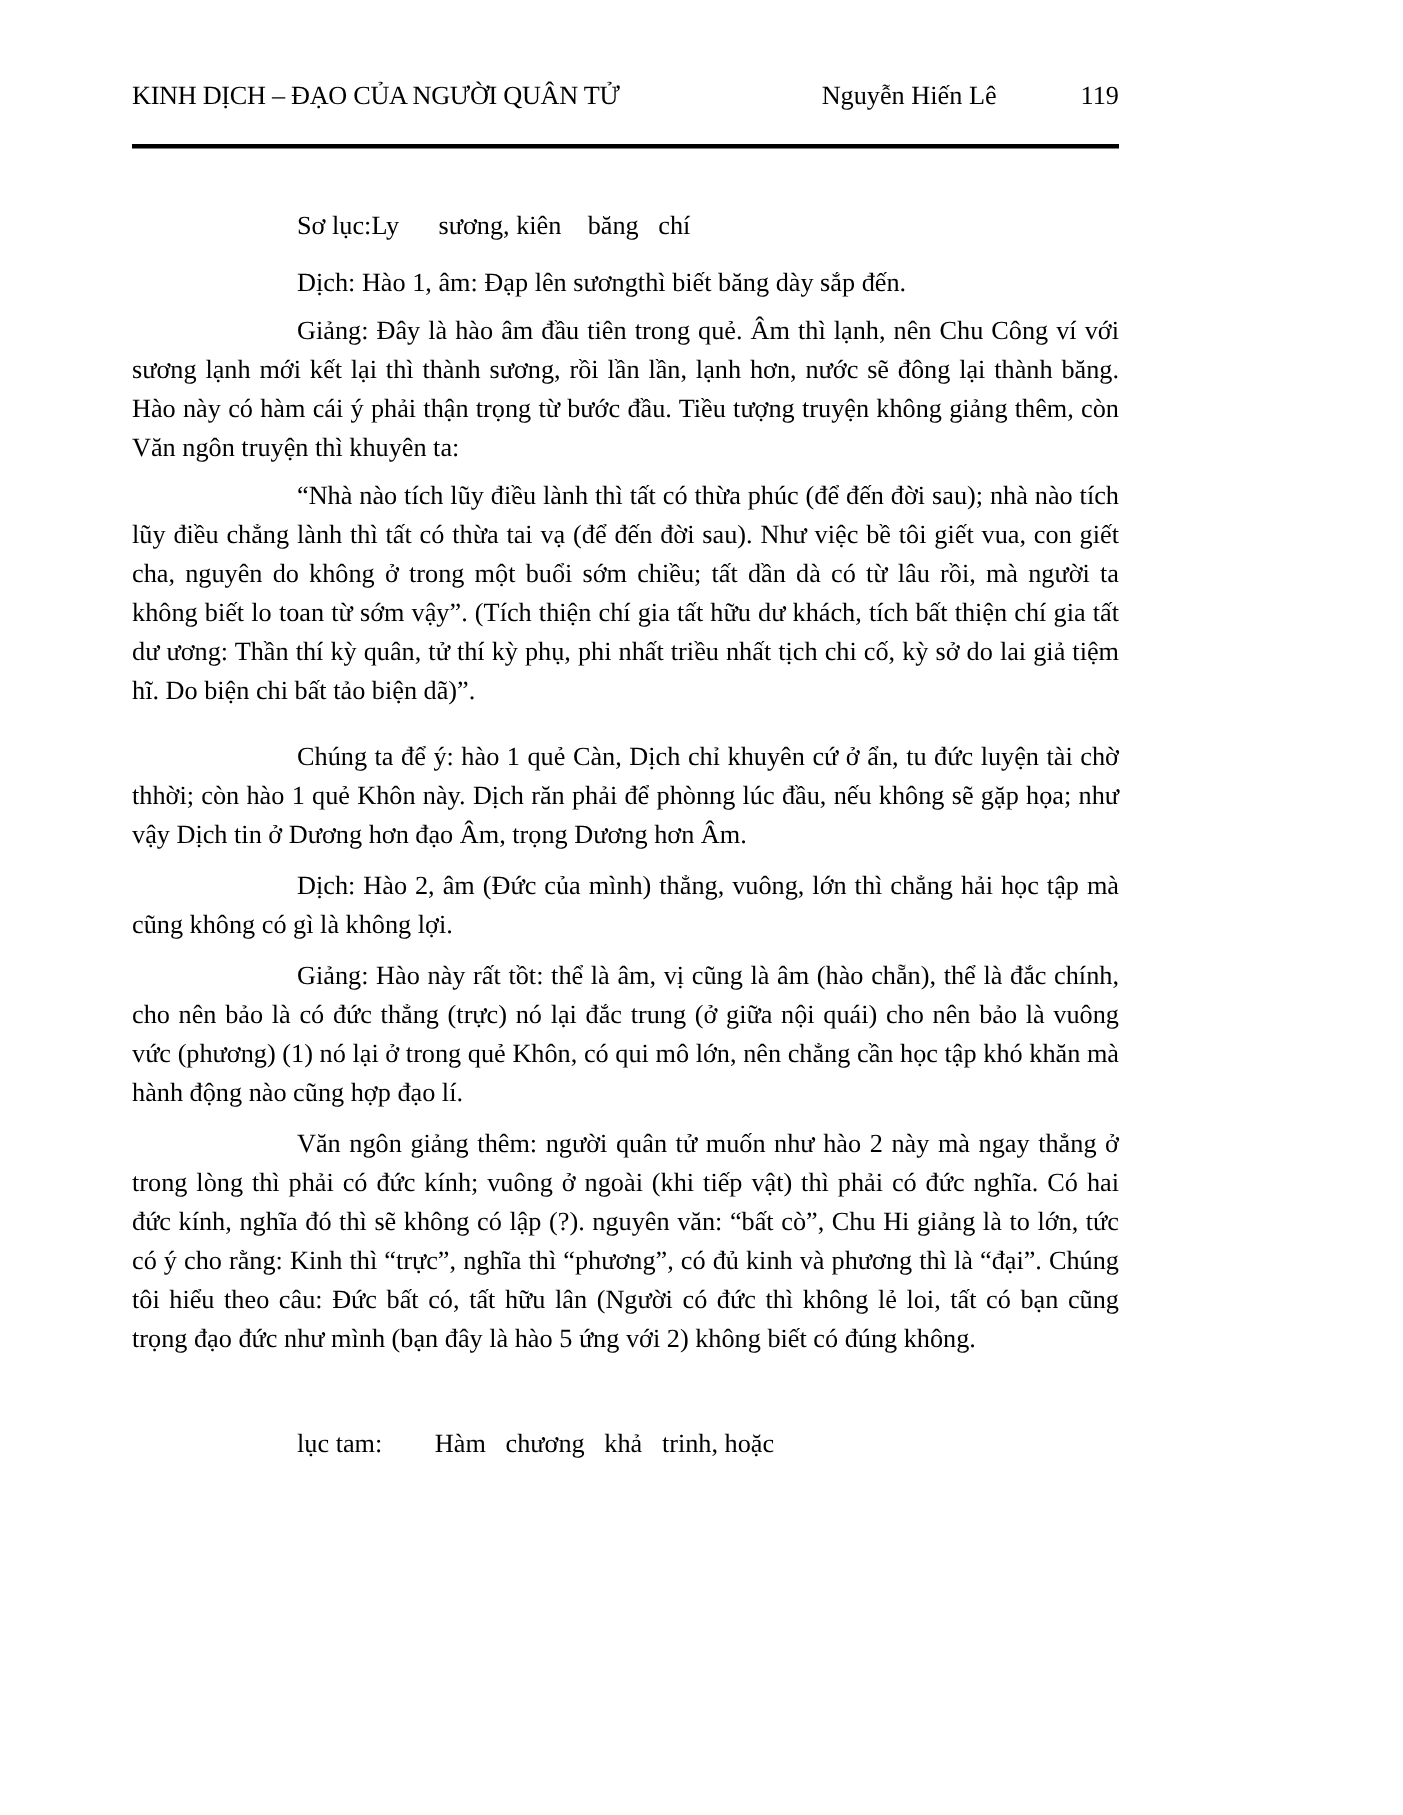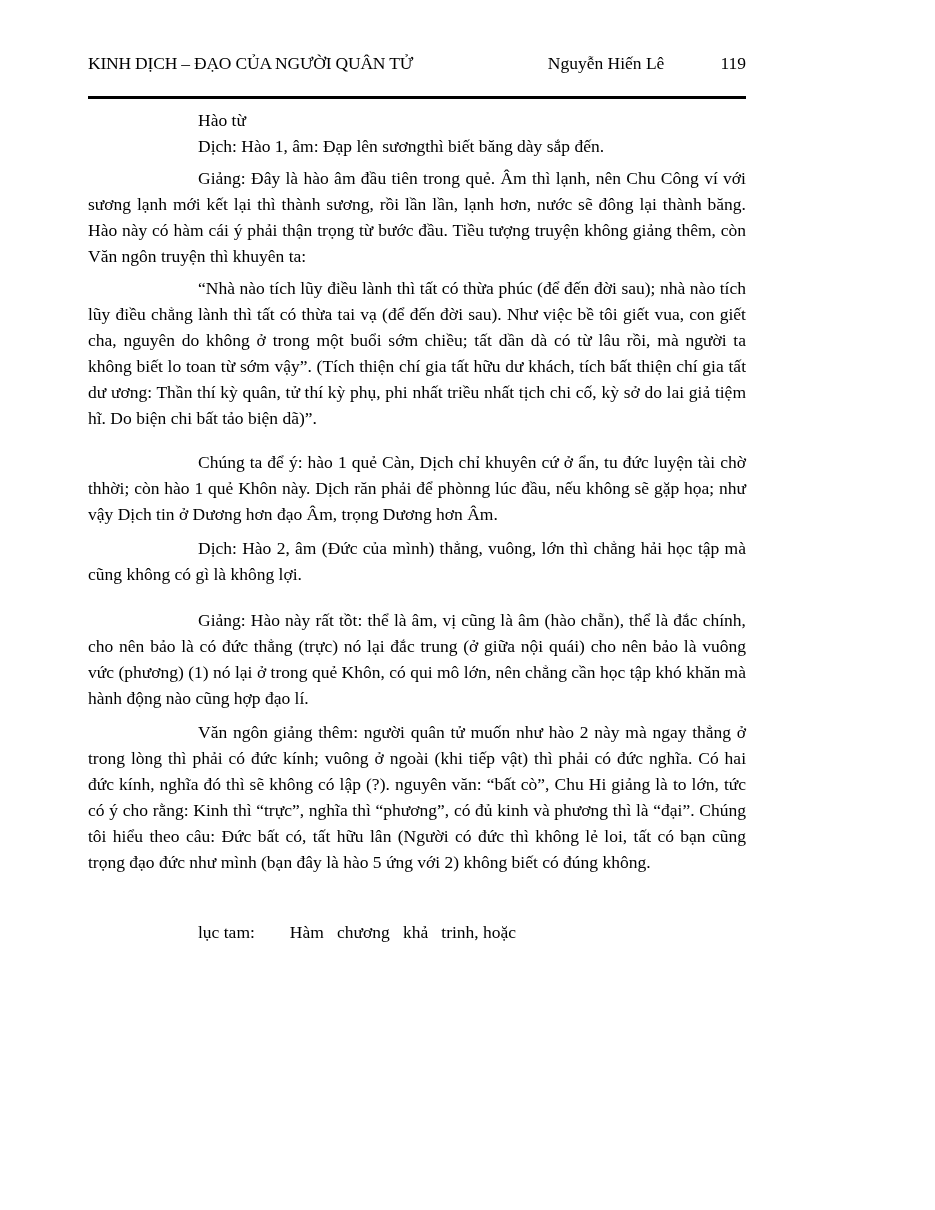--- a/index.html
+++ b/index.html
@@ -42,27 +42,27 @@
   .content p {
     margin: 0;
     font-size: 17.5px;
     line-height: 26px;
   }
   .indent { text-indent: 110px; }
   .justify { text-align: justify; }
   .pre { white-space: pre-wrap; }
   #p-hao-tu   { margin-top: 8px; }
   #p-so-luc   { margin-top: 38px; }
-  #p-dich1    { margin-top: 0; }
+  #p-dich1    { margin-top: 12px; }
   #p-giang1   { margin-top: 6px; }
   #p-quote    { margin-top: 6px; }
   #p-chung-ta { margin-top: 18px; }
   #p-luc-nhi  { margin-top: 30px; }
   #p-dich2    { margin-top: 8px; font-family: Liberation Serif, serif; }
-  #p-giang2   { margin-top: 20px; }
+  #p-giang2   { margin-top: 8px; }
   #p-van-ngon { margin-top: 8px; }
   #p-luc-tam  { margin-top: 44px; }
   #p-tong     { margin-top: 39px; }
 </style>
 </head>
 <body>
 
 <div class="page">
 
   <div class="header">
@@ -70,22 +70,22 @@
     <span class="header-right">
       <span>Nguyễn Hiến Lê</span>
       <span>119</span>
     </span>
   </div>
 
   <hr class="rule">
 
   <div class="content">
 
-    <p id="p-hao-tu" class="indent">Hào từ</p>
 
+    <p id="p-so-luc" class="indent pre">Sơ lục:Ly      sương, kiên    băng   chí</p>
 
     <p id="p-dich1" class="indent">Dịch: Hào 1, âm: Đạp lên sươngthì biết băng dày sắp đến.</p>
 
     <p id="p-giang1" class="indent justify">Giảng: Đây là hào âm đầu tiên trong quẻ. Âm thì lạnh, nên Chu Công ví với sương lạnh mới kết lại thì thành sương, rồi lần lần, lạnh hơn, nước sẽ đông lại thành băng. Hào này có hàm cái ý phải thận trọng từ bước đầu. Tiều tượng truyện không giảng thêm, còn Văn ngôn truyện thì khuyên ta:</p>
 
     <p id="p-quote" class="indent justify">“Nhà nào tích lũy điều lành thì tất có thừa phúc (để đến đời sau); nhà nào tích lũy điều chẳng lành thì tất có thừa tai vạ (để đến đời sau). Như việc bề tôi giết vua, con giết cha, nguyên do không ở trong một buổi sớm chiều; tất dần dà có từ lâu rồi, mà người ta không biết lo toan từ sớm vậy”. (Tích thiện chí gia tất hữu dư khách, tích bất thiện chí gia tất dư ương: Thần thí kỳ quân, tử thí kỳ phụ, phi nhất triều nhất tịch chi cố, kỳ sở do lai giả tiệm hĩ. Do biện chi bất tảo biện dã)”.</p>
 
     <p id="p-chung-ta" class="indent justify">Chúng ta để ý: hào 1 quẻ Càn, Dịch chỉ khuyên cứ ở ẩn, tu đức luyện tài chờ thhời; còn hào 1 quẻ Khôn này. Dịch răn phải để phònng lúc đầu, nếu không sẽ gặp họa; như vậy Dịch tin ở Dương hơn đạo Âm, trọng Dương hơn Âm.</p>
 
 

